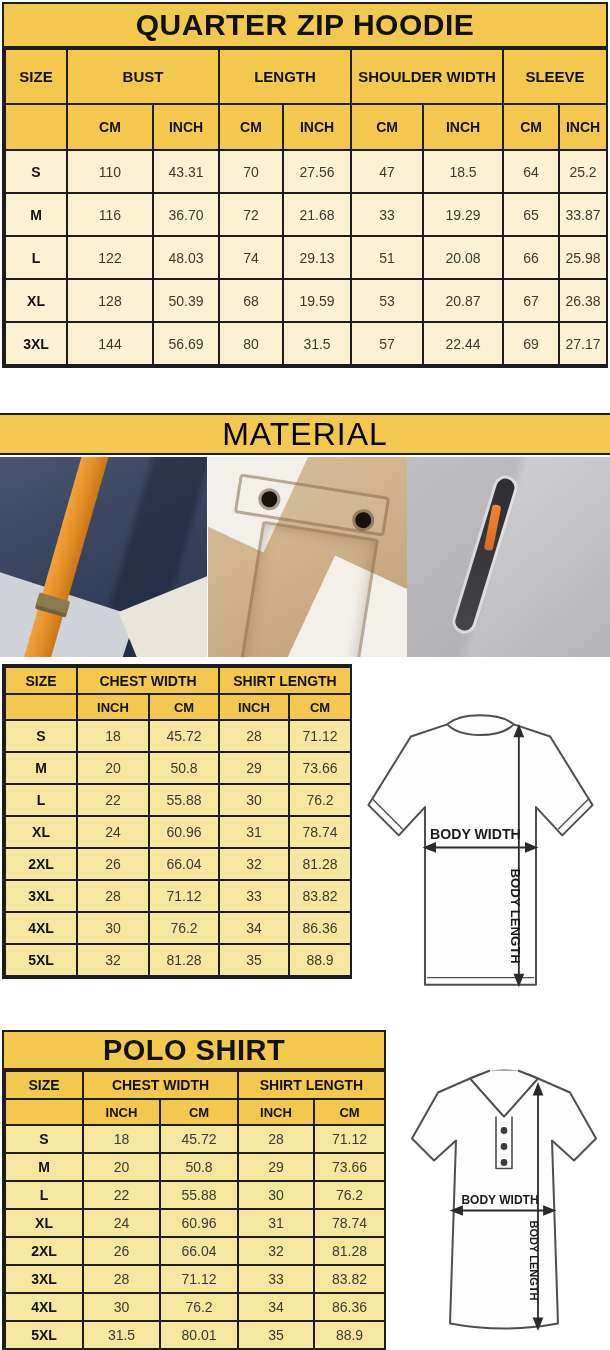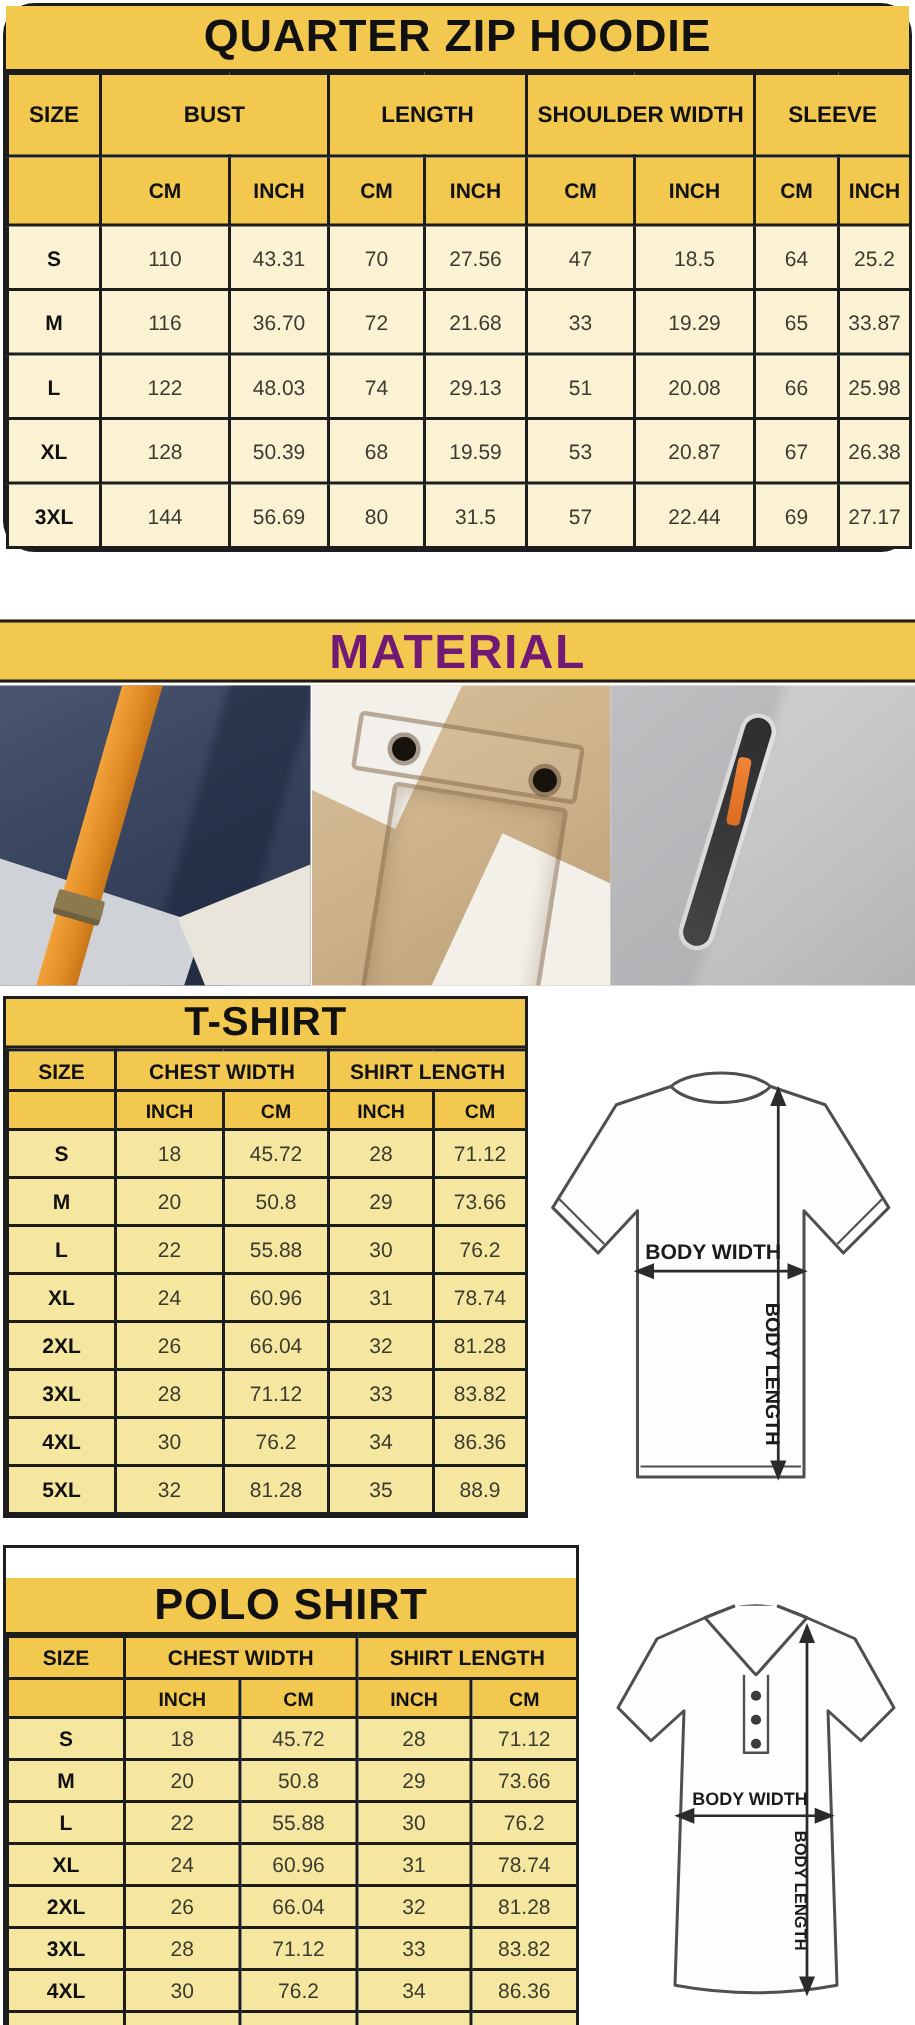--- a/index.html
+++ b/index.html
@@ -17,32 +17,32 @@
     display:flex;align-items:center;justify-content:center;
     font-weight:bold;color:#111;letter-spacing:.5px;}
   table{border-collapse:collapse;table-layout:fixed;width:100%;}
   th,td{border:2px solid var(--line);text-align:center;vertical-align:middle;
     font-family:"Liberation Sans",sans-serif;overflow:hidden;}
   thead th{background:var(--gold);font-weight:bold;color:#111;}
   tbody th{font-weight:bold;color:#111;}
   tbody td{font-weight:500;color:#3b3b30;}
 
   
-  #hoodie-panel{top:2px;left:2px;width:606px;border-radius:21px;}
+  #hoodie-panel{top:2px;left:2px;width:606px;}
   #hoodie-panel .tbl-title{height:44px;font-size:30px;}
   .hoodie thead tr:nth-child(1) th{height:55px;font-size:15px;}
   .hoodie thead tr:nth-child(2) th{height:46px;font-size:14px;}
   .hoodie tbody tr{height:43px;}
   .hoodie tbody td,.hoodie tbody th{background:var(--cream);font-size:14px;}
 
   
   #material-banner{position:absolute;top:413px;left:0;width:610px;height:42px;
     background:var(--gold);border-top:2px solid var(--line);border-bottom:2px solid var(--line);
     display:flex;align-items:center;justify-content:center;
-    font-size:32px;font-weight:bold;color:#701a75;letter-spacing:1px;}
+    font-size:32px;font-weight:normal;color:#000000;letter-spacing:1px;}
 
   
   #photo-strip{position:absolute;top:457px;left:0;width:610px;height:200px;display:flex;}
   .photo{position:relative;height:200px;overflow:hidden;}
   #photo-navy{width:207px;background:linear-gradient(155deg,#4a566f 0%,#3c4862 35%,#333e58 65%,#2d3850 100%);}
   #photo-khaki{width:199px;background:linear-gradient(150deg,#d8bf9b 0%,#ceb38c 45%,#c2a67e 80%,#b99c73 100%);margin-left:1px;}
   #photo-gray{width:203px;background:linear-gradient(140deg,#d6d6d8 0%,#cacacc 40%,#c0c0c2 70%,#b4b4b6 100%);}
   .strap{position:absolute;left:86px;top:-14px;width:26px;height:250px;
     background:linear-gradient(90deg,#f2a23b,#e08a23 60%,#c9761a);
     transform:rotate(16deg);transform-origin:top center;border-radius:3px;}
@@ -80,21 +80,21 @@
   
   #tshirt-panel{top:664px;left:2px;width:350px;}
   #tshirt-panel .tbl-title{height:33px;font-size:27px;}
   .shirt thead tr:nth-child(1) th{height:27px;font-size:14px;}
   .shirt thead tr:nth-child(2) th{height:26px;font-size:13px;}
   .shirt tbody td,.shirt tbody th{background:var(--shirtcell);font-size:14px;}
   .tshirt tbody tr{height:32px;}
 
   
   #polo-panel{top:1030px;left:2px;width:384px;}
-  #polo-panel .tbl-title{height:38px;font-size:29px;margin-top:20px;}
+  #polo-panel .tbl-title{height:38px;font-size:29px;}
   .polo thead tr:nth-child(1) th{height:28px;}
   .polo thead tr:nth-child(2) th{height:26px;}
   .polo tbody tr{height:28px;}
 
   
   #tshirt-diagram{position:absolute;left:352px;top:686px;width:258px;height:328px;}
   #polo-diagram{position:absolute;left:398px;top:1040px;width:212px;height:306px;}
   .dlabel{font-family:"Liberation Sans",sans-serif;font-weight:bold;fill:#1b1b1b;}
 </style>
 </head>
@@ -216,21 +216,20 @@
   </div>
   <div class="photo" id="photo-gray">
     <div class="gray-fold"></div>
     <div class="zip-bar">
       <div class="zip-pull"></div>
     </div>
   </div>
 </div>
 
 <div class="panel" id="tshirt-panel">
-  <div class="tbl-title">T-SHIRT</div>
   <table class="shirt tshirt">
     <colgroup>
       <col style="width:72px">
         <col style="width:72px">
         <col style="width:70px">
       <col style="width:70px">
         <col style="width:62px">
     </colgroup>
     <thead>
         <tr>

